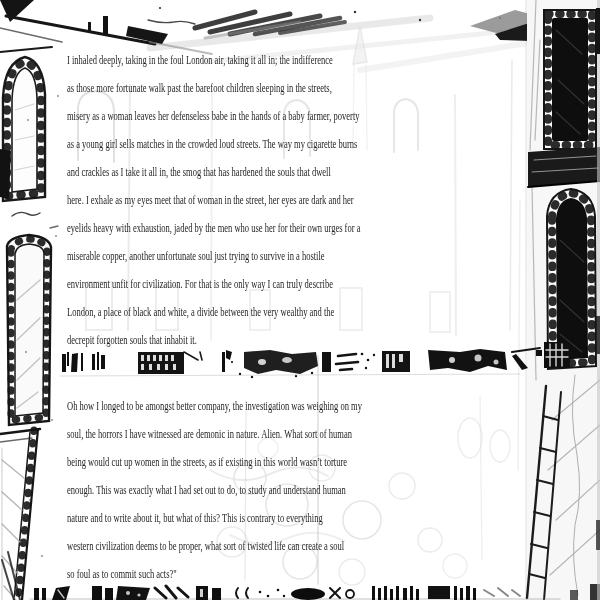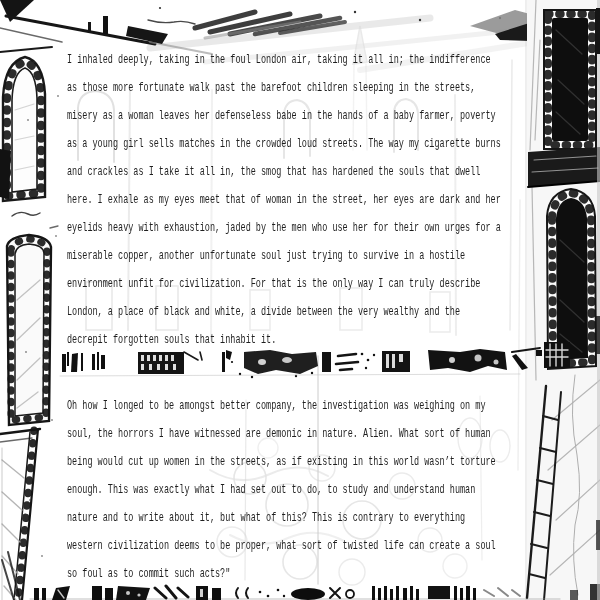--- a/index.html
+++ b/index.html
@@ -1,17 +1,17 @@
 <!DOCTYPE html>
 <html><head>
 <meta charset="utf-8">
 <style>
   html,body{margin:0;padding:0;background:#777;}
   .page{position:relative;width:600px;height:600px;background:#ffffff;overflow:hidden;
-        font-family:Liberation Mono, monospace;}
+        font-family:Liberation Serif, serif;}
   .sketch{position:absolute;left:0;top:0;width:600px;height:600px;}
   .para{position:absolute;left:67px;width:720px;color:#1f1f1f;font-size:13.5px;
         line-height:28px;transform:scaleX(0.63);transform-origin:left top;z-index:2;}
   .para .line{white-space:pre;height:28px;}
   .p1{top:46px;}
   .p2{top:392px;}
 </style>
 </head>
 <body>
 

